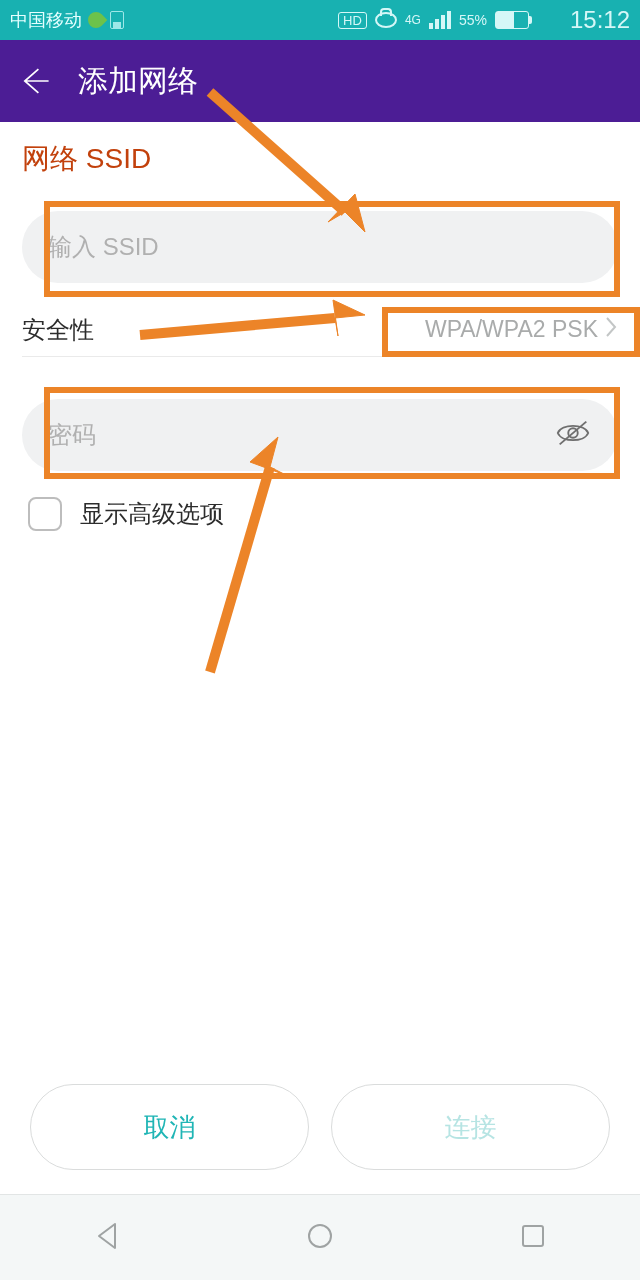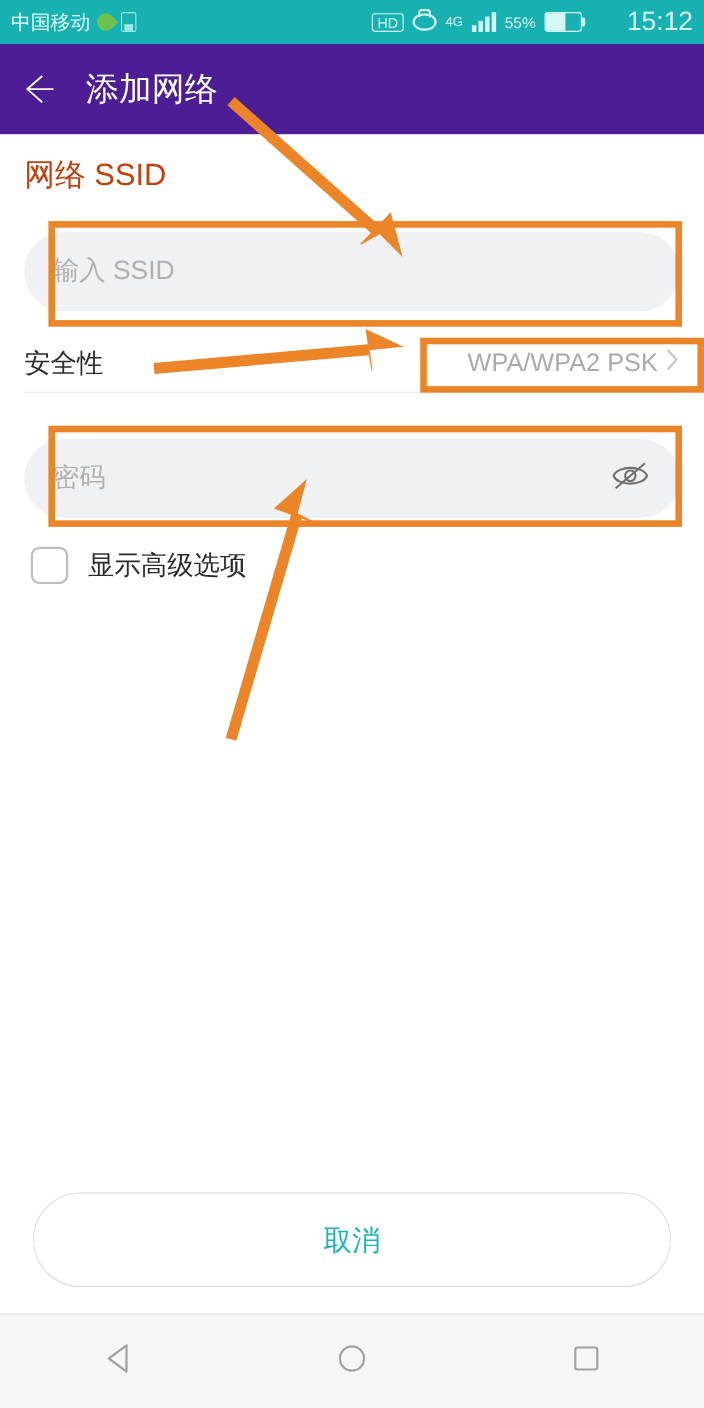--- a/index.html
+++ b/index.html
@@ -232,20 +232,21 @@
       <polygon points="110,35 118,5 90,30 128,44"></polygon>
     </svg>
   </div>
 
 </div>
 
 <div class="hl-sec"></div>
 
 <div class="actions">
   <button class="pill-btn btn-cancel">取消</button>
+  <button class="pill-btn btn-connect">连接</button>
 </div>
 
 <div class="nav-bar">
   <span>
     <svg viewBox="0 0 32 32">
         <path d="M24 4 L8 16 L24 28 Z" stroke-linejoin="round"></path>
       </svg>
   </span>
   <span>
     <svg viewBox="0 0 32 32">

